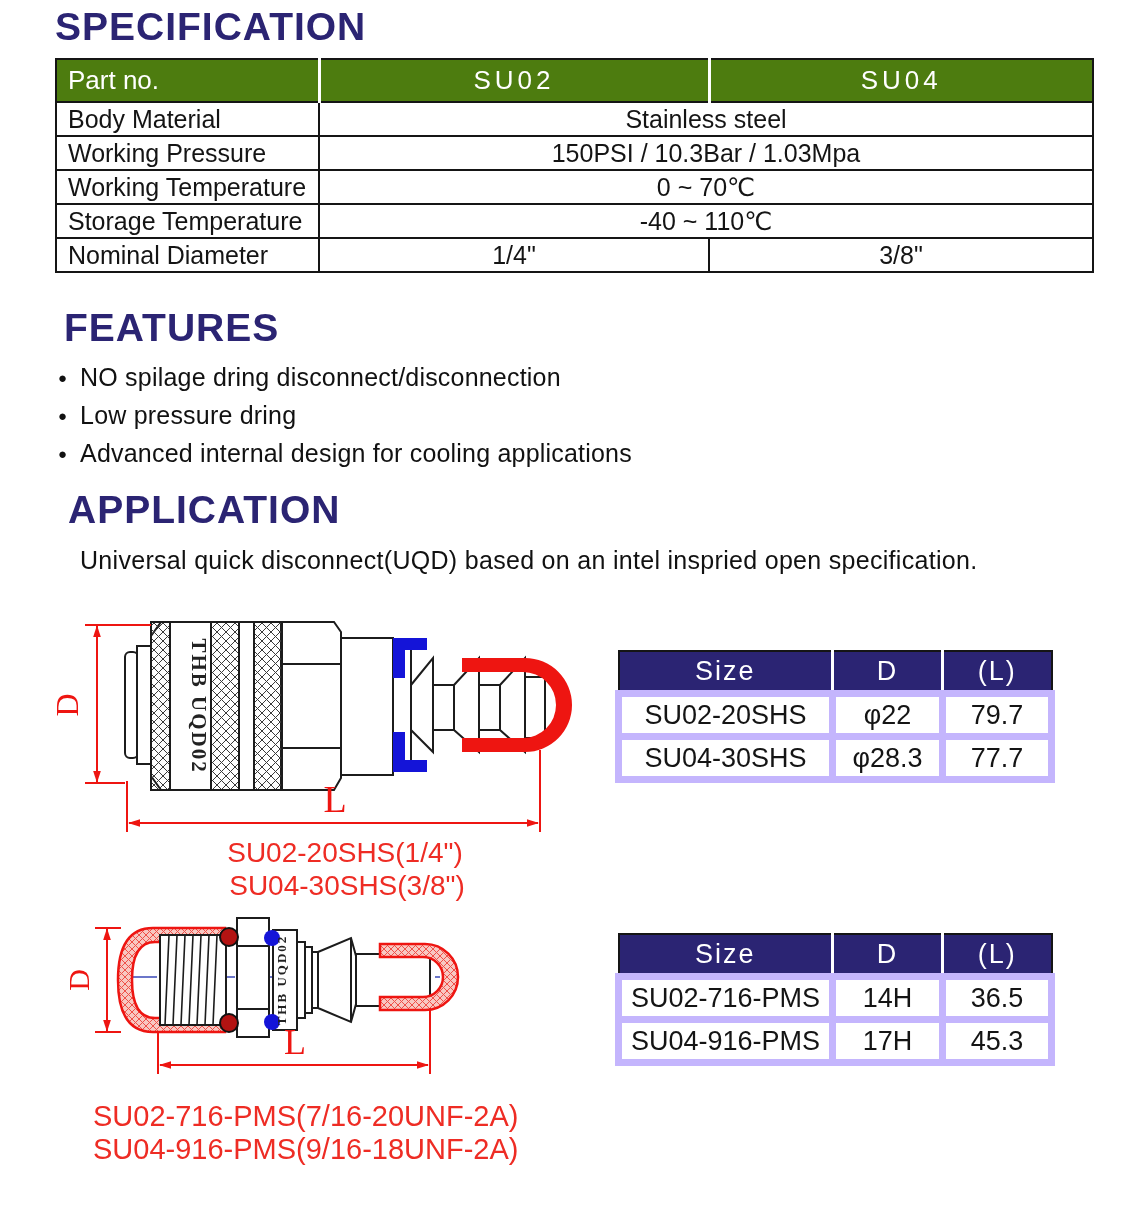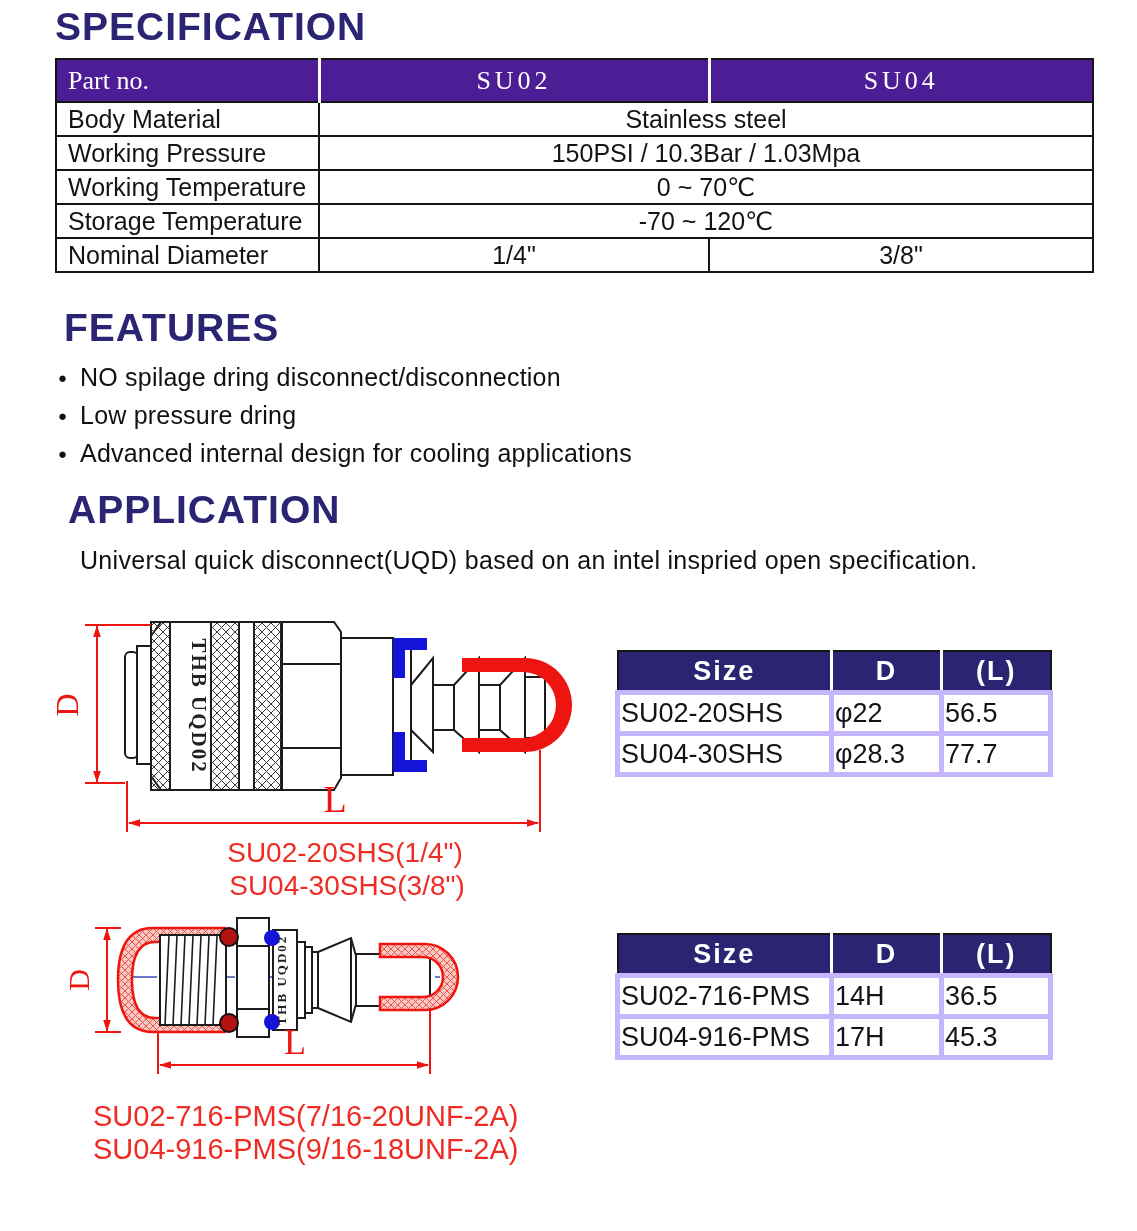--- a/index.html
+++ b/index.html
@@ -13,38 +13,37 @@
     color:#2b2473;font-weight:900;font-size:39px;letter-spacing:1px;
     font-family:"Liberation Sans","DejaVu Sans",sans-serif;
   }
   
   table.spec{border-collapse:collapse;table-layout:fixed;width:1037px;}
   .spec td{
     border:2px solid #151515;font-size:25px;color:#141414;
     height:32px;padding:0 0 0 11px;white-space:nowrap;overflow:hidden;
   }
   .spec tr.hdr td{
-    background:#4c1d95;color:#fff;height:41px;font-size:26px;
+    background:#4d7c0f;color:#fff;height:41px;font-size:26px;
     border-bottom:2px solid #151515;
-    font-family:Liberation Serif, serif;
   }
   .spec tr.hdr td.hdiv{border-left:3px solid #fff;}
   .spec td.val{text-align:center;padding:0;}
   .spec .lsp{letter-spacing:4px;}
   
   table.dim{border-collapse:collapse;table-layout:fixed;width:433px;}
   .dim th{
-    background:#2b2473;color:#fff;font-weight:bold;font-size:27px;
+    background:#2b2473;color:#fff;font-weight:normal;font-size:27px;
     letter-spacing:2px;height:36px;border:2px solid #151515;
     border-bottom:2px solid #151515;
   }
   .dim th.hdiv{border-left:3px solid #fff;}
   .dim td{
-    border:5px solid #c4b5fd;font-size:27px;color:#141414;
-    height:34px;white-space:nowrap;
+    border:7px solid #c4b5fd;font-size:27px;color:#141414;
+    text-align:center;height:34px;white-space:nowrap;
   }
   
   .feature-item{display:flex;align-items:center;margin-bottom:9px;}
   .feature-item .dot{font-size:15px;margin-right:13px;line-height:26px;}
   .feature-item .ftext{font-size:25px;letter-spacing:0.2px;}
   .app-text{font-size:25px;letter-spacing:0.3px;}
   
   .dimtext{fill:#ee1511;font-family:"Liberation Serif","DejaVu Serif",serif;}
   .cap{fill:#ee2c24;font-family:"Liberation Sans","DejaVu Sans",sans-serif;}
   .parttext{fill:#222;font-family:"Liberation Serif","DejaVu Serif",serif;
@@ -75,21 +74,21 @@
   <tr>
     <td>Working Pressure</td>
     <td class="val" colspan="2">150PSI / 10.3Bar / 1.03Mpa</td>
   </tr>
   <tr>
     <td>Working Temperature</td>
     <td class="val" colspan="2">0 ~ 70℃</td>
   </tr>
   <tr>
     <td>Storage Temperature</td>
-    <td class="val" colspan="2">-70 ~ 120℃</td>
+    <td class="val" colspan="2">-40 ~ 110℃</td>
   </tr>
   <tr>
     <td>Nominal Diameter</td>
     <td class="val">1/4"</td>
     <td class="val">3/8"</td>
   </tr>
 </tbody>
   </table>
 
 <div class="abs section-title" style="left:64px;top:306px;">FEATURES</div>
@@ -181,21 +180,21 @@
   <tr>
     <th>Size</th>
     <th class="hdiv">D</th>
     <th class="hdiv">(L)</th>
   </tr>
   </thead>
   <tbody>
   <tr>
     <td>SU02-20SHS</td>
     <td>φ22</td>
-    <td>56.5</td>
+    <td>79.7</td>
   </tr>
   <tr>
     <td>SU04-30SHS</td>
     <td>φ28.3</td>
     <td>77.7</td>
   </tr>
   </tbody>
 </table>
 
 <svg class="abs" style="left:55px;top:900px;" width="525" height="285" viewBox="0 0 525 285">

